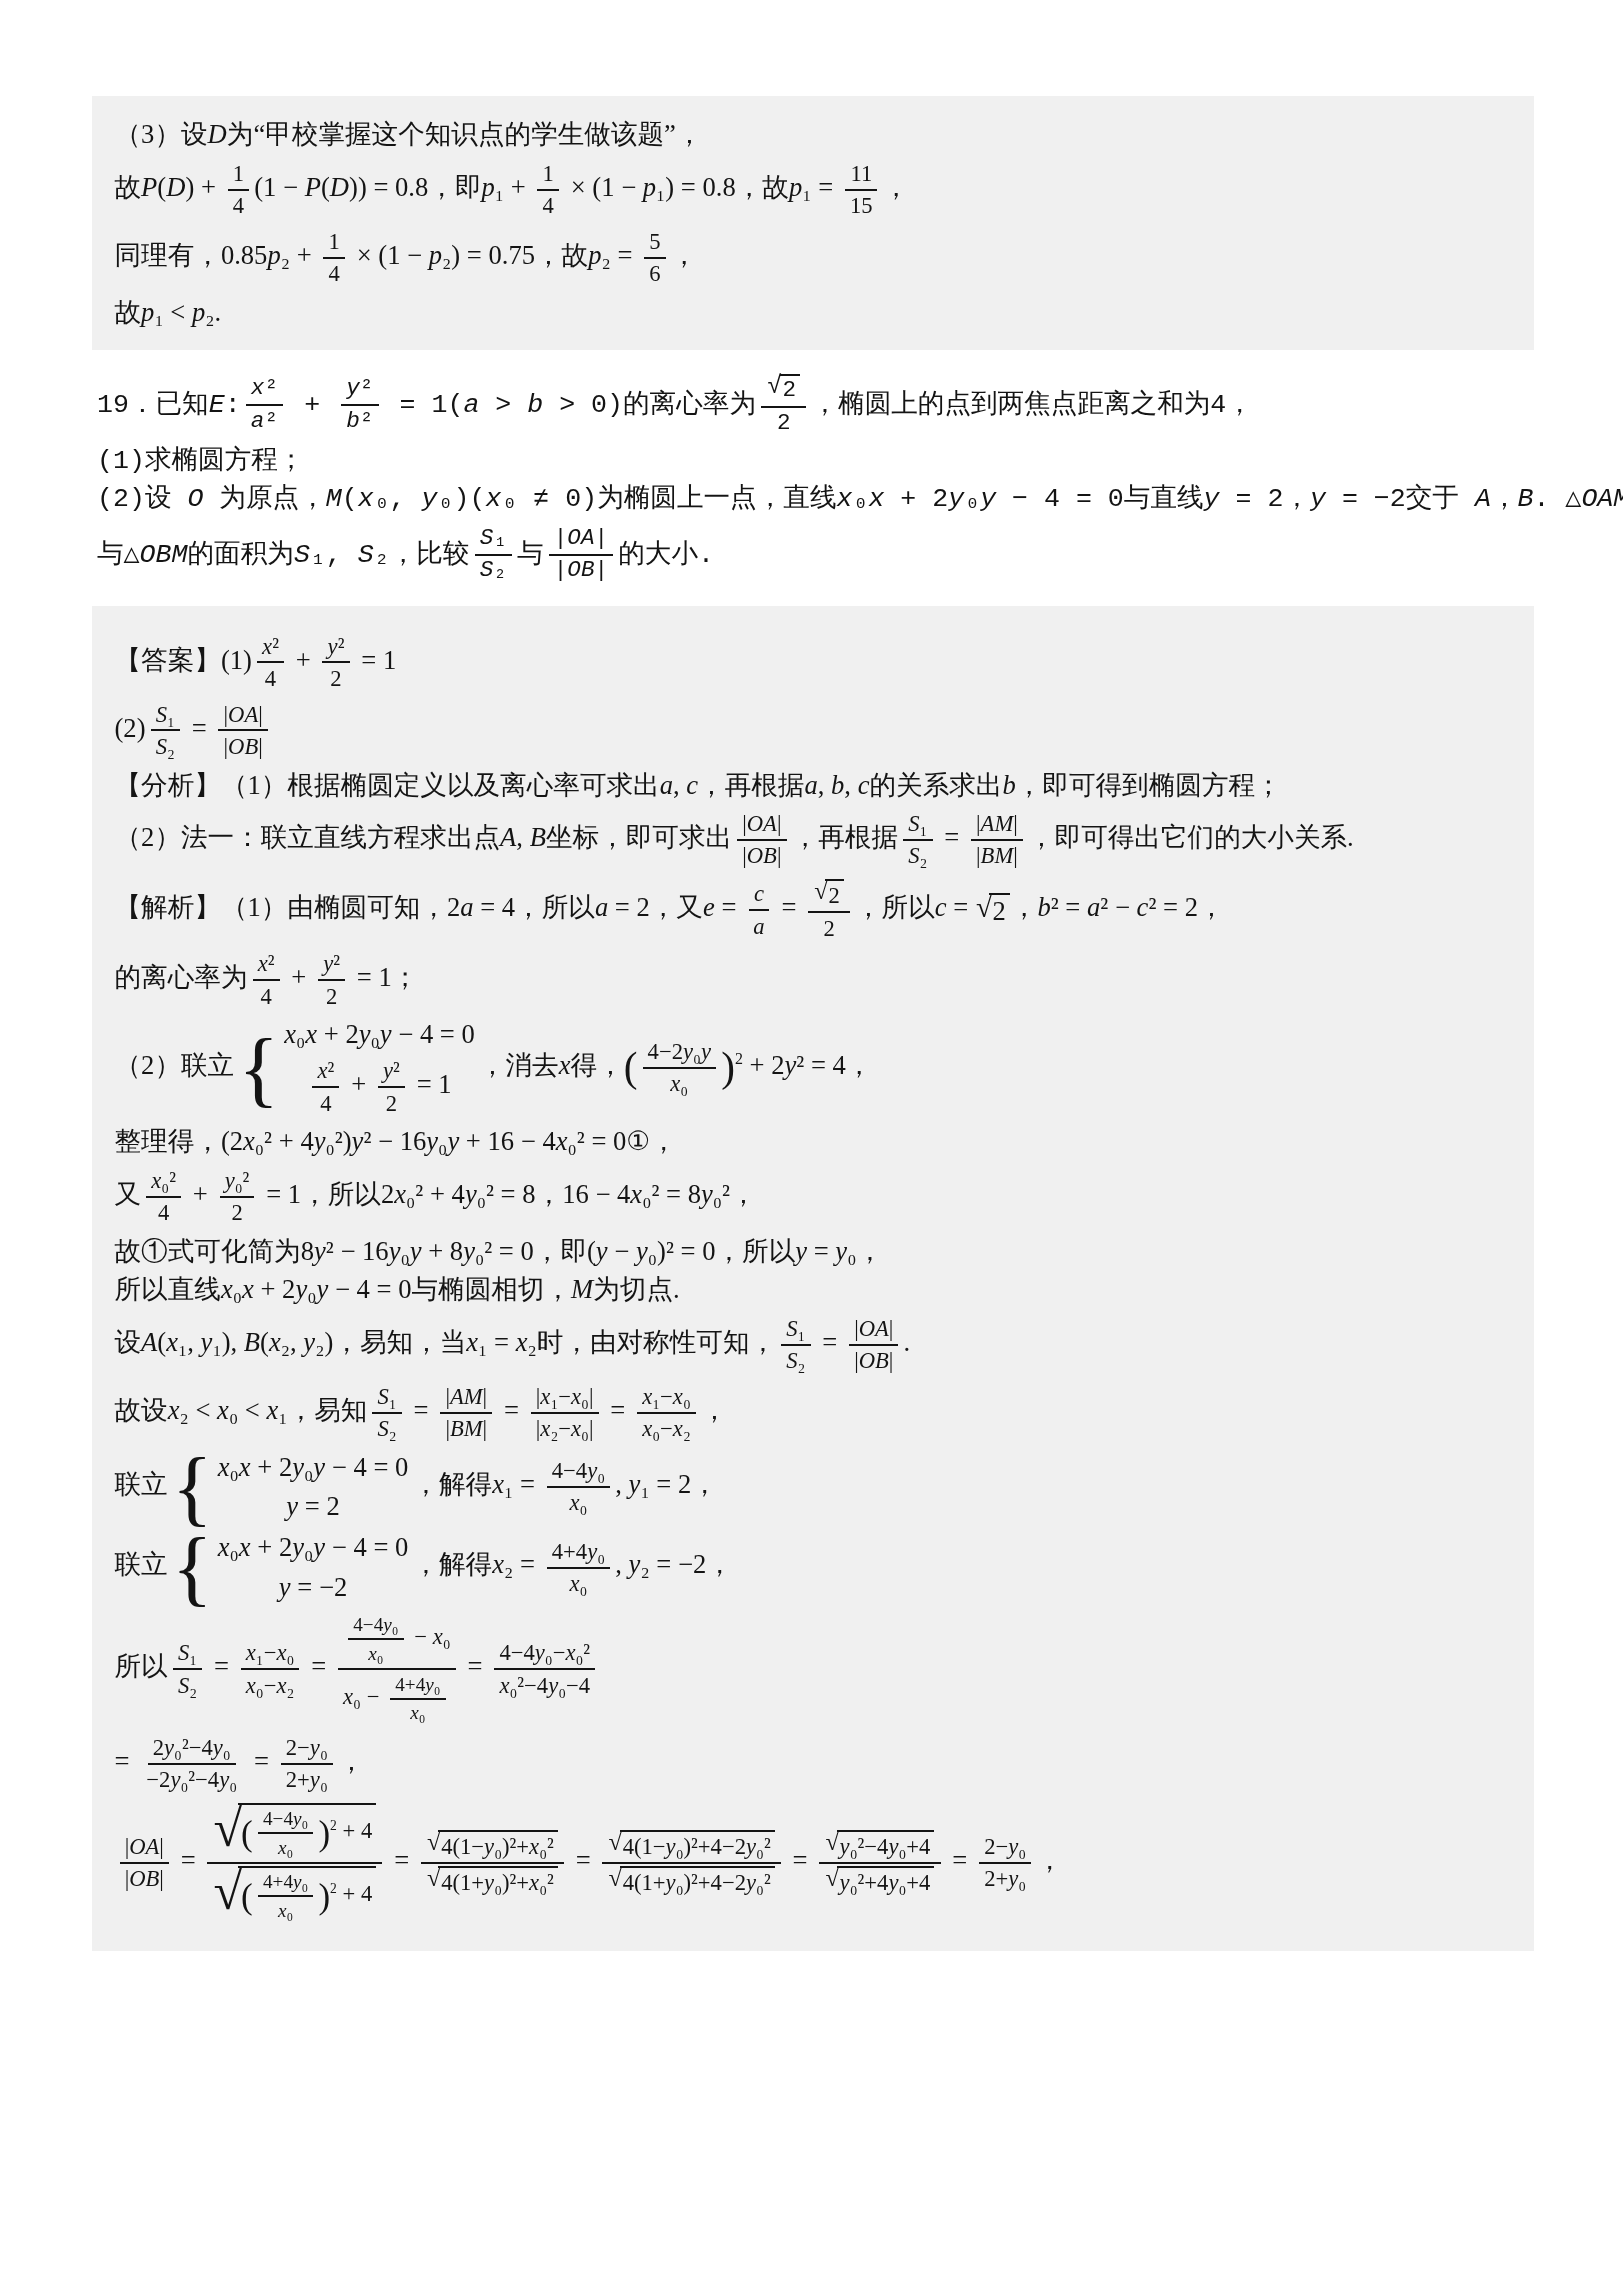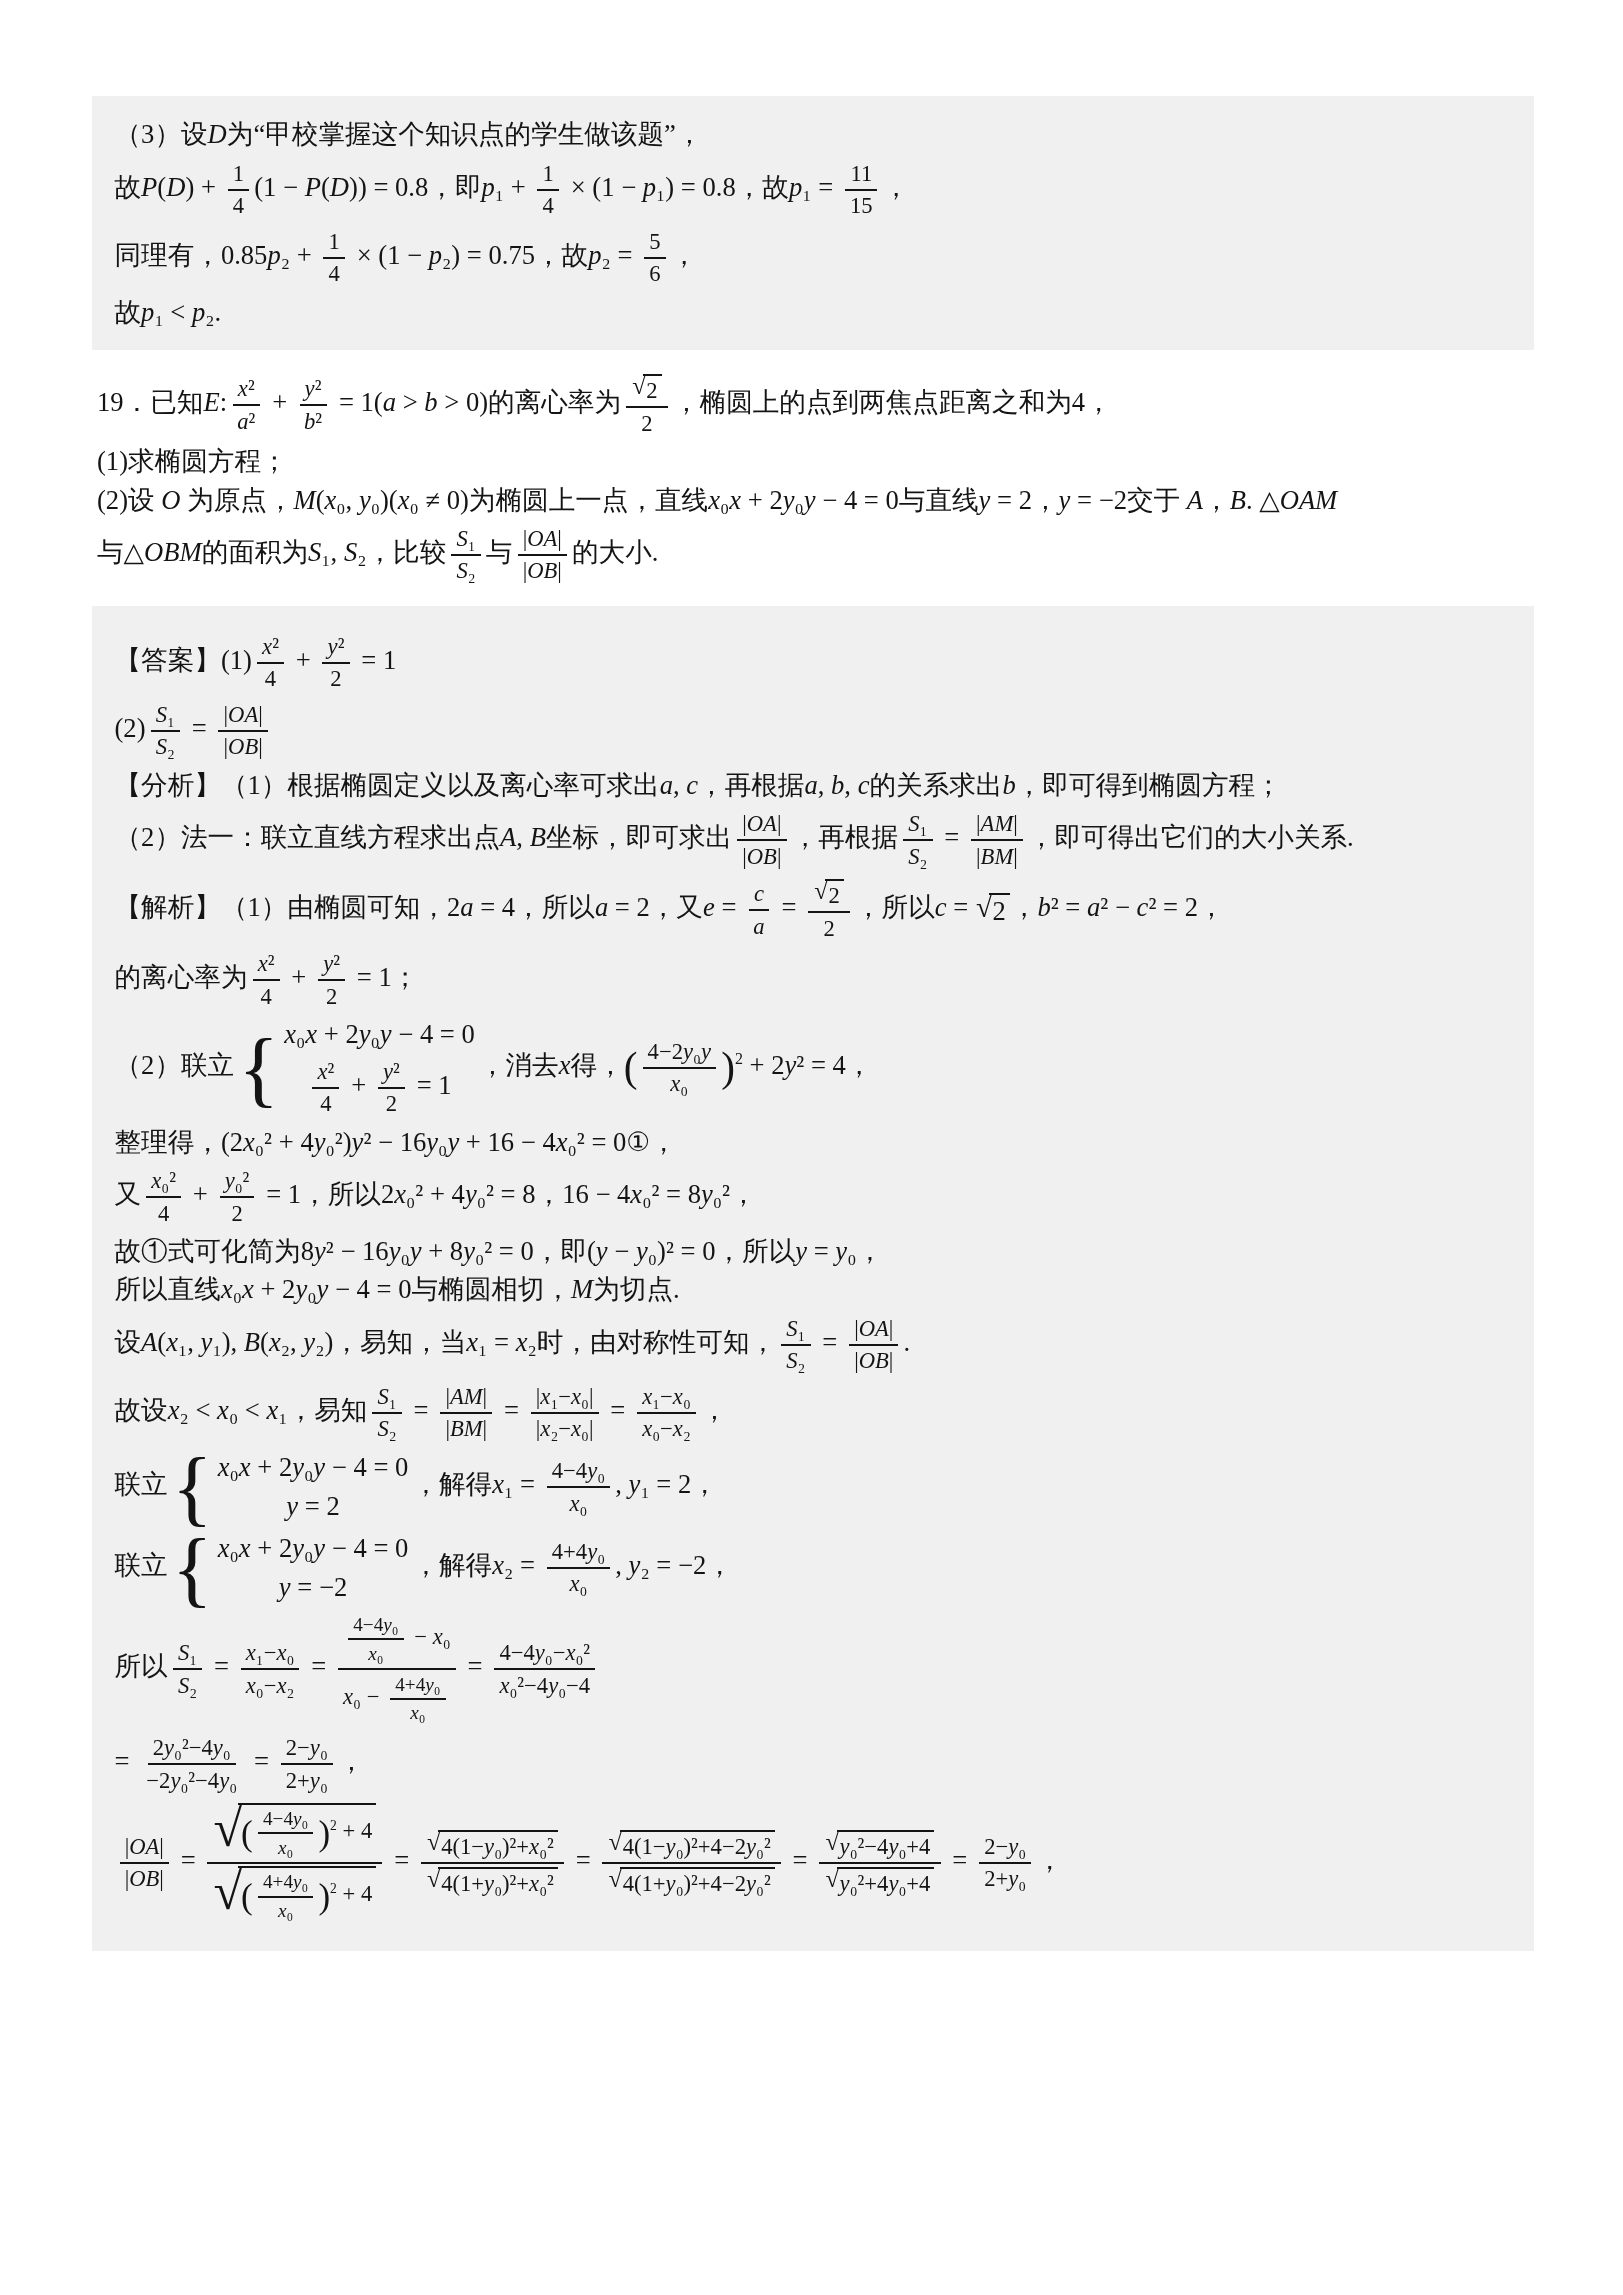--- a/index.html
+++ b/index.html
@@ -5,21 +5,21 @@
   html,body{margin:0;padding:0;}
   body{
     width:1623px;height:2295px;overflow:hidden;background:#ffffff;
     font-family:"Liberation Serif","DejaVu Serif",serif;
     font-size:26.6px;color:#141414;line-height:1.25;
   }
   .page{position:relative;width:1623px;height:2295px;}
   section.block{box-sizing:border-box;}
   .gray{background:#f0f0f0;}
   .b1{margin:96px 89px 0 92px;padding:17.4px 28px 15.3px 22.5px;}
-  .b2{margin:13.3px 89px 0 97px;padding:2px 0;}
+  .b2{margin:13.3px 89px 0 97px;padding:2px 0;font-family:Liberation Mono, monospace;}
   .b3{margin:11.2px 89px 0 92px;padding:18.4px 28px 19.4px 22.5px;}
   .line{margin:5.1px 0;white-space:nowrap;}
   .line.f{margin:8.2px 0;}
   .t i{font-style:italic;}
   
   .fr{display:inline-flex;flex-direction:column;align-items:center;vertical-align:middle;
       text-align:center;margin:0 5.1px;font-size:0.85em;line-height:1.12;}
   .fr>.n{display:block;padding:1px 5.1px 2.6px;border-bottom:2px solid #141414;}
   .fr>.d{display:block;padding:2.6px 5.1px 1px;}
   

